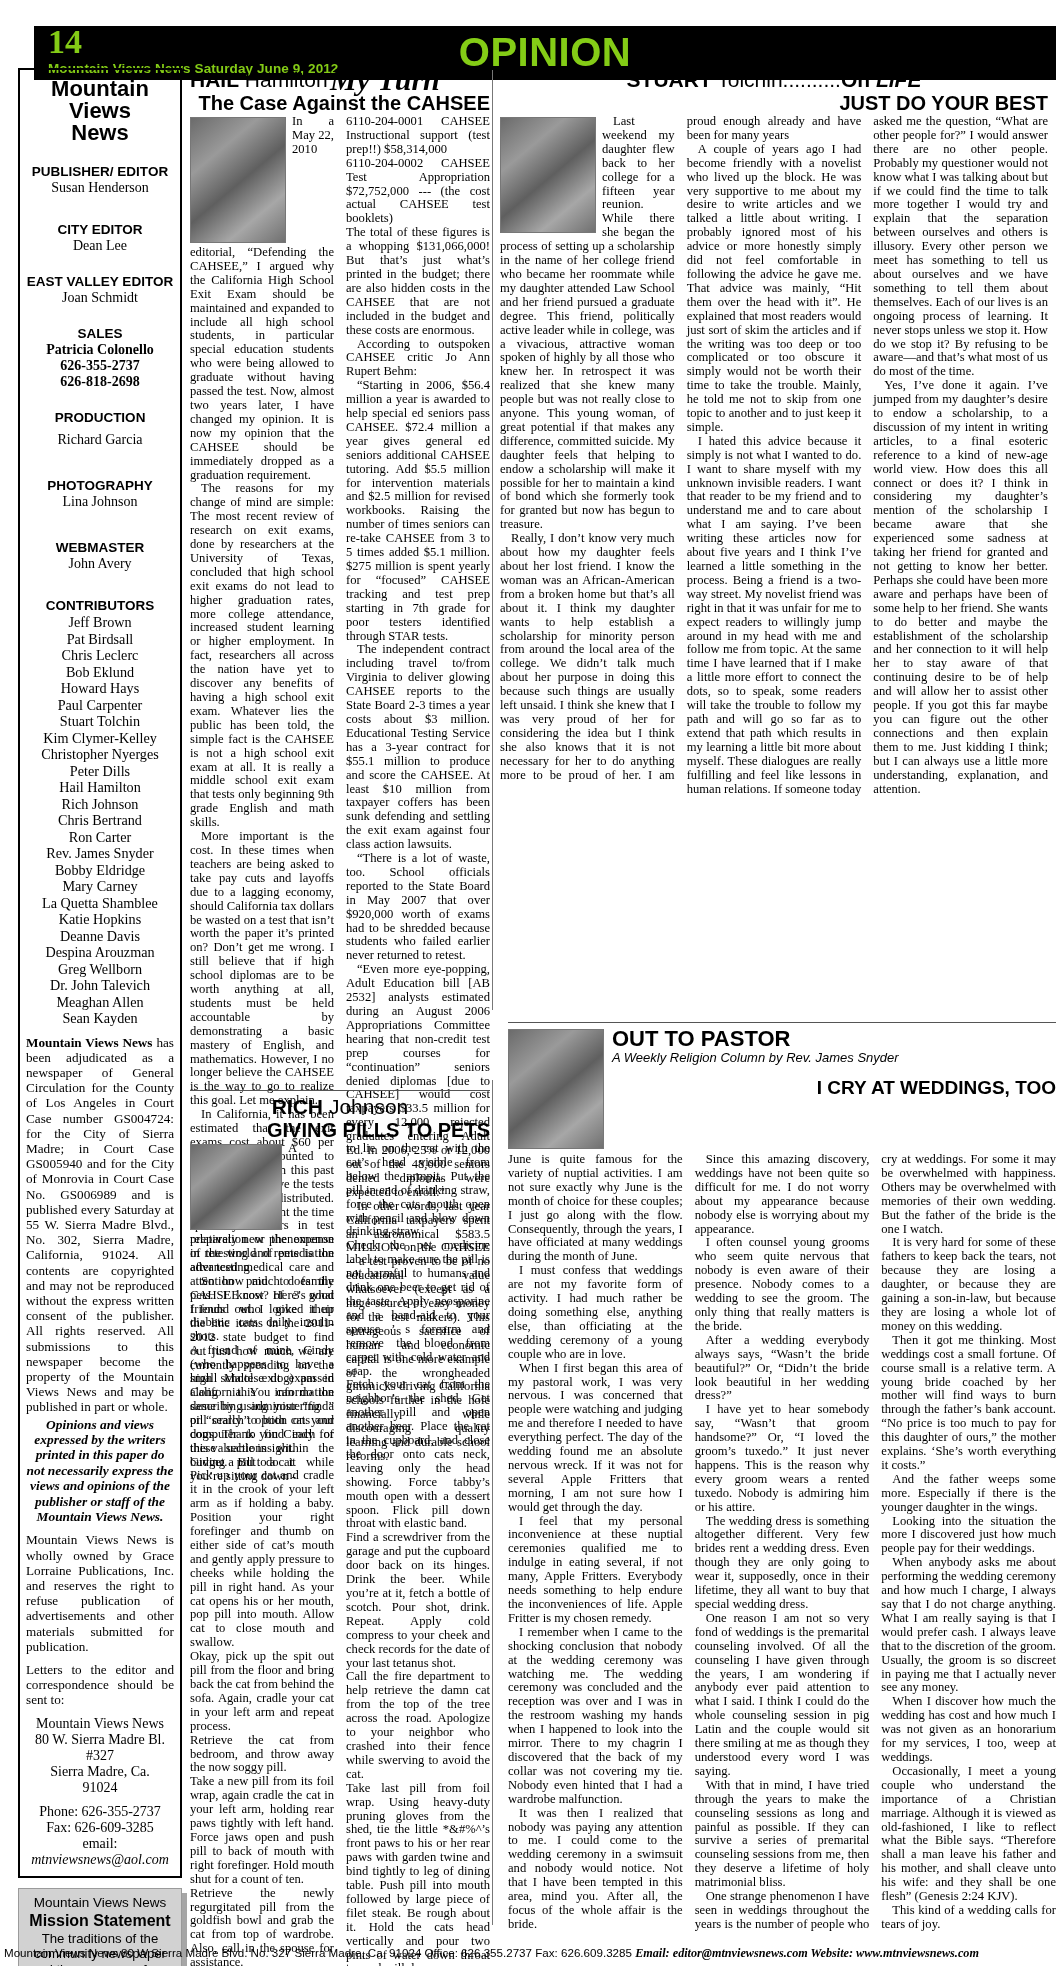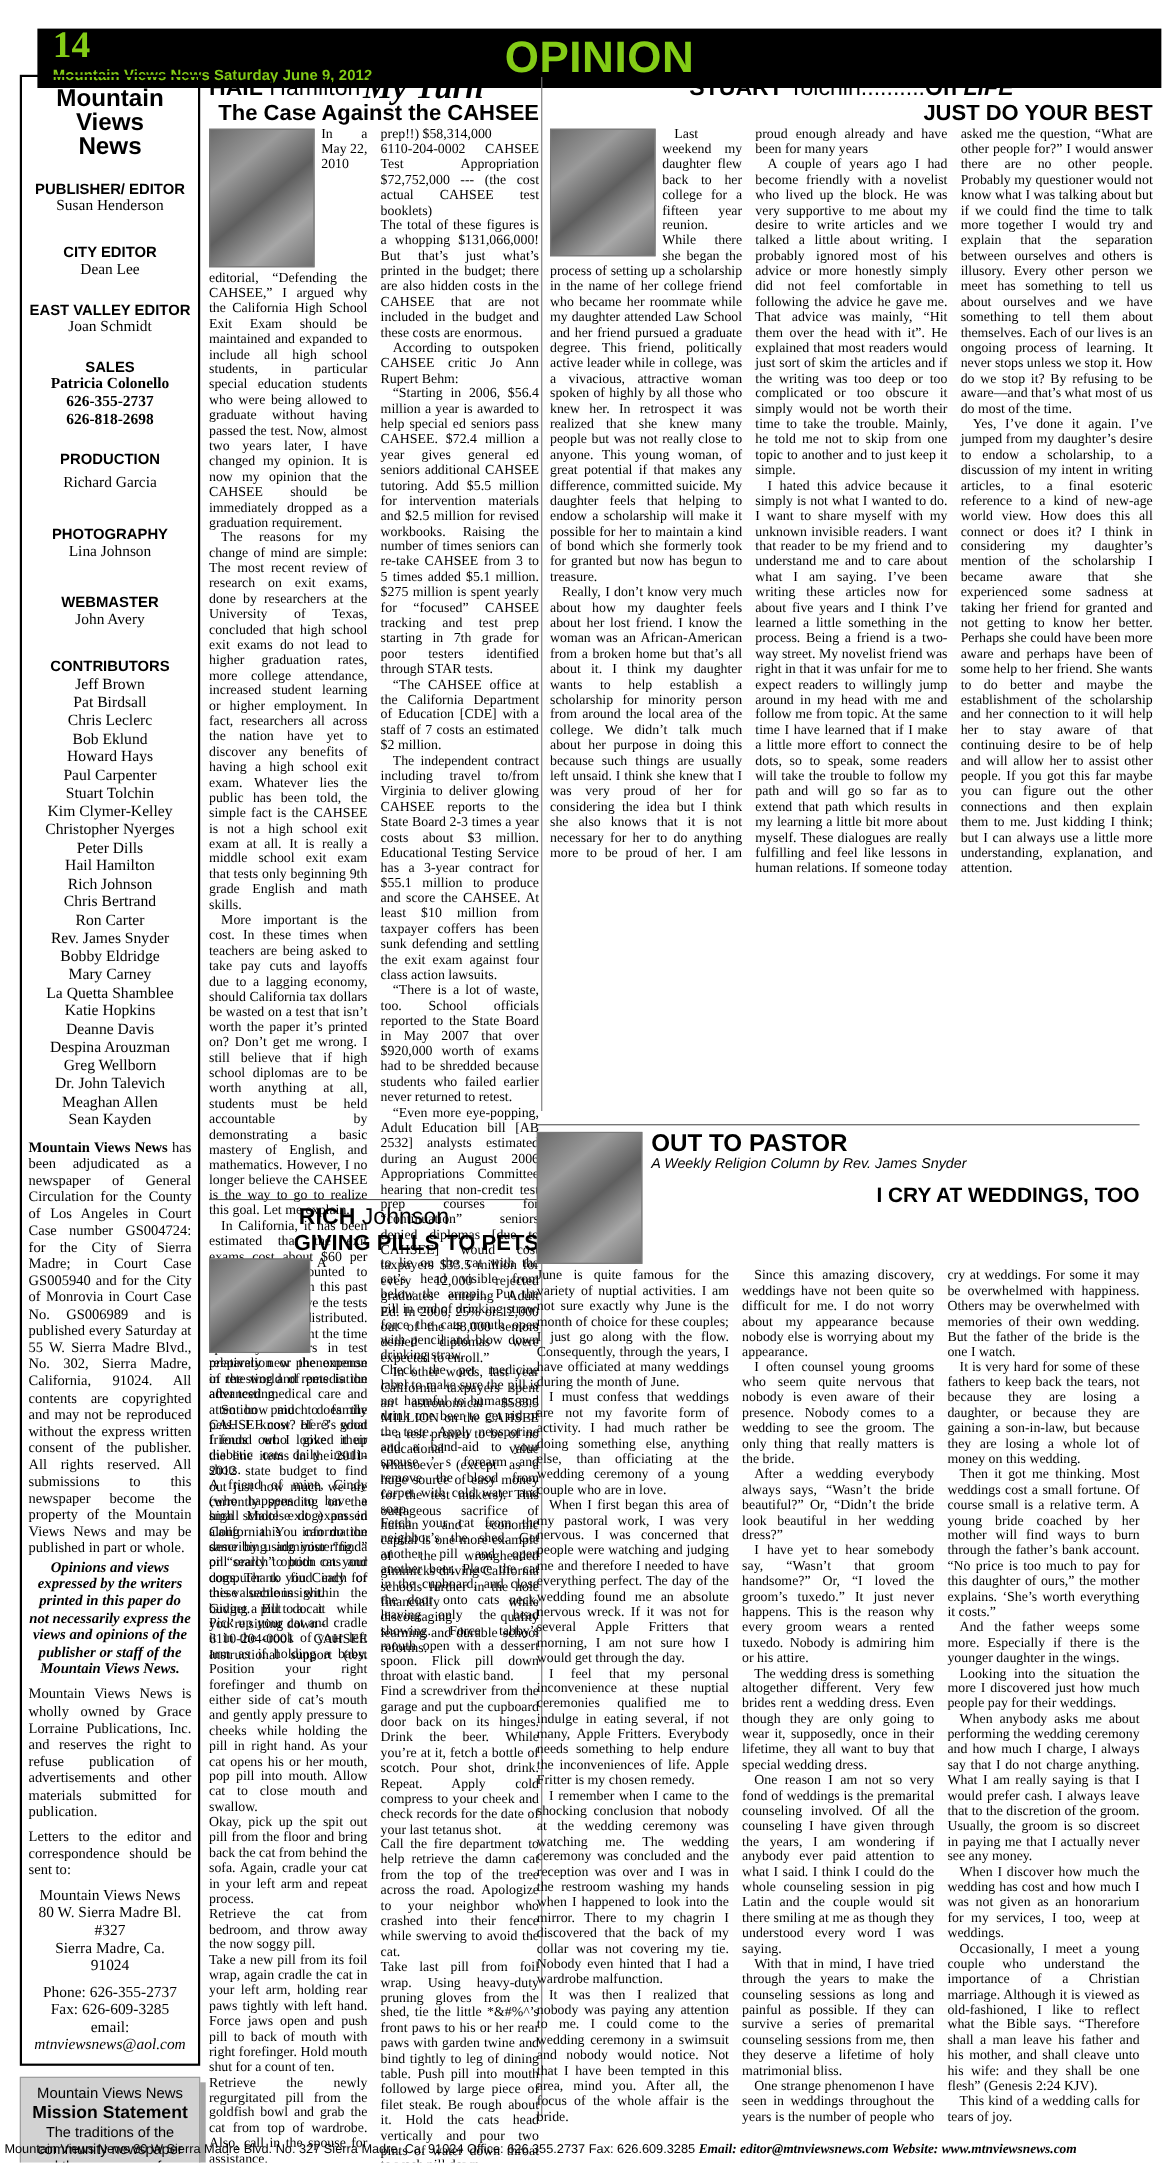--- a/index.html
+++ b/index.html
@@ -33,21 +33,21 @@
     font-family:"Liberation Sans", sans-serif;
     font-size:40px; font-weight:700; letter-spacing:0.5px;
     line-height:44px;
   }
 
   
   .col-left   { position:absolute; left:18px;  top:68px;  width:164px; }
   .col-hail   { position:absolute; left:190px; top:68px;  width:300px; }
   .col-stuart { position:absolute; left:500px; top:68px;  width:548px; }
   .col-rich   { position:absolute; left:190px; top:1090px;width:300px; }
-  .col-pastor { position:absolute; left:488px; top:1022px;width:548px; }
+  .col-pastor { position:absolute; left:508px; top:1022px;width:548px; }
 
   
   .staffbox{
     border:2px solid #000;
     padding:6px 6px 8px 6px;
     text-align:center;
   }
   .mv-logo{
     font-family:"Liberation Sans", sans-serif;
     font-weight:700; font-size:22px; line-height:22px;
@@ -282,21 +282,20 @@
     <p class="noind">In a May 22, 2010 editorial, “Defending the CAHSEE,” I argued why the California High School Exit Exam should be maintained and expanded to include all high school students, in particular special education students who were being allowed to graduate without having passed the test. Now, almost two years later, I have changed my opinion.  It is now my opinion that the CAHSEE should be immediately dropped as a graduation requirement.</p>
     <p>The reasons for my change of mind are simple: The most recent review of research on exit exams, done by researchers at the University of Texas, concluded that high school exit exams do not lead to higher graduation rates, more college attendance, increased student learning or higher employment. In fact, researchers all across the nation have yet to discover any benefits of having a high school exit exam. Whatever lies the public has been told, the simple fact is the CAHSEE is not a high school exit exam at all. It is really a middle school exit exam that tests only beginning 9th grade English and math skills.</p>
     <p>More important is the cost. In these times when teachers are being asked to take pay cuts and layoffs due to a lagging economy, should California tax dollars be wasted on a test that isn’t worth the paper it’s printed on? Don’t get me wrong. I still believe that if high school diplomas are to be worth anything at all, students must be held accountable by demonstrating a basic mastery of English, and mathematics. However, I no longer believe the CAHSEE is the way to go to realize this goal. Let me explain.</p>
     <p>In California, it has been estimated that the exit exams cost about $60 per exam. This amounted to nearly $73 million this past year simply to have the tests written up and distributed. This does not count the time spent by teachers in test preparation or the expense of retesting and remediation after testing.</p>
     <p>So how much does the CAHSEE cost? Here’s what I found out. I looked it up the line items in the 2011-2012 state budget to find out just how much we are currently spending on the high school exit exam in California. You can do the same by using your “find” or “search” option on your computer to find each of these sections within the budget. But do it while you’re sitting down -</p>
     <p class="noind">6110-204-0001  CAHSEE Instructional support (test prep!!) $58,314,000</p>
     <p class="noind">6110-204-0002             CAHSEE        Test Appropriation $72,752,000 --- (the cost actual CAHSEE test booklets)</p>
     <p class="noind">The total of these figures is a whopping $131,066,000! But that’s just what’s printed in the budget; there are also hidden costs in the CAHSEE that are not included in the budget and these costs are enormous.</p>
     <p>According to outspoken CAHSEE critic Jo Ann Rupert Behm:</p>
     <p>“Starting in 2006, $56.4 million a year is awarded to help special ed seniors pass CAHSEE. $72.4 million a year gives general ed seniors additional CAHSEE tutoring. Add $5.5 million for intervention materials and $2.5 million for revised workbooks. Raising the number of times seniors can re-take CAHSEE from 3 to 5 times added $5.1 million. $275 million is spent yearly for “focused” CAHSEE tracking and test prep starting in 7th grade for poor testers identified through STAR tests.</p>
-    <p>“The CAHSEE office at the California Department of Education [CDE] with a staff of 7 costs an estimated $2 million.</p>
     <p>The independent contract including travel to/from Virginia to deliver glowing CAHSEE reports to the State Board 2-3 times a year costs about $3 million. Educational Testing Service has a 3-year contract for $55.1 million to produce and score the CAHSEE. At least $10 million from taxpayer coffers has been sunk defending and settling the exit exam against four class action lawsuits.</p>
     <p>“There is a lot of waste, too. School officials reported to the State Board in May 2007 that over $920,000 worth of exams had to be shredded because students who failed earlier never returned to retest.</p>
     <p>“Even more eye-popping, Adult Education bill [AB 2532] analysts estimated during an August 2006 Appropriations Committee hearing that non-credit test prep courses for “continuation” seniors denied diplomas [due to CAHSEE] would cost taxpayers $33.5 million for every 12,000 rejected graduates entering Adult Ed. In 2006, 25% or 12,000 out of the 48,000 seniors denied diplomas were expected to enroll.”</p>
     <p>In other words, last year California taxpayers spent an astronomical $583.5 MILLION on the CAHSEE -- a test proven to be of no educational value whatsoever (except as a huge source of easy money for the test makers). This outrageous sacrifice of human and economic capital is one more example of the wrongheaded gimmicks driving California schools further in the hole financially while discouraging quality learning and durable school reforms.</p>
   </div>
 </div>
 
 <div style="position:absolute; left:330px; top:64px;
             font-family:'Liberation Serif', serif; font-weight:700; font-size:30px; line-height:32px;font-style:italic;">My Turn</div>
 

